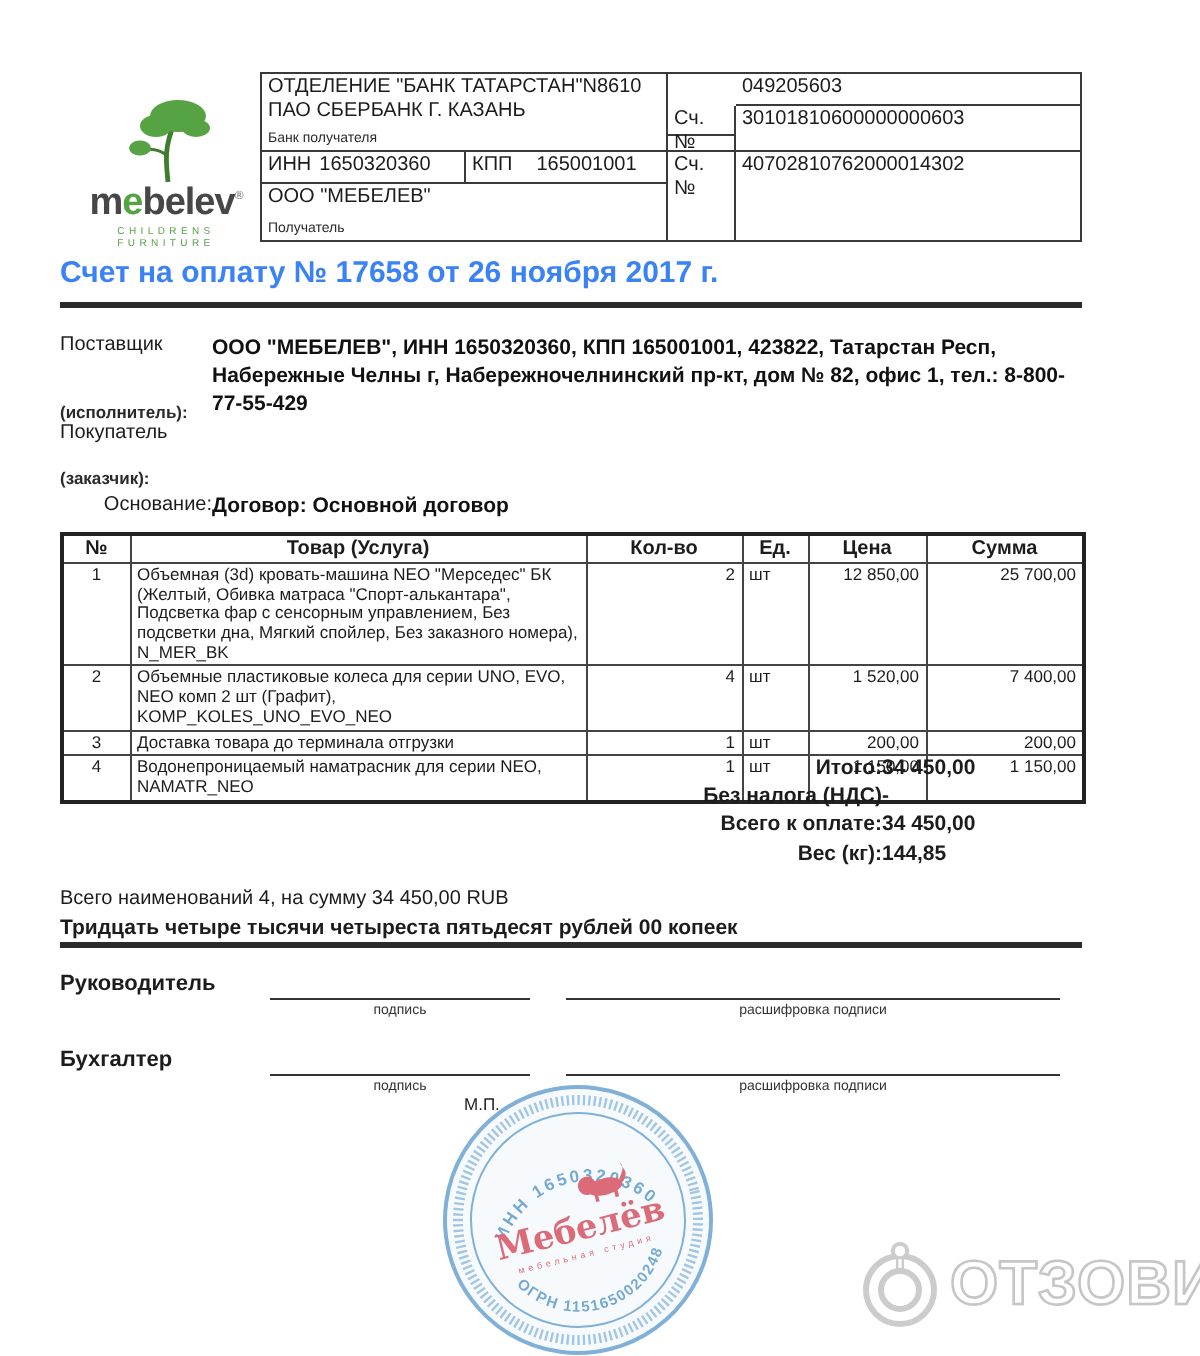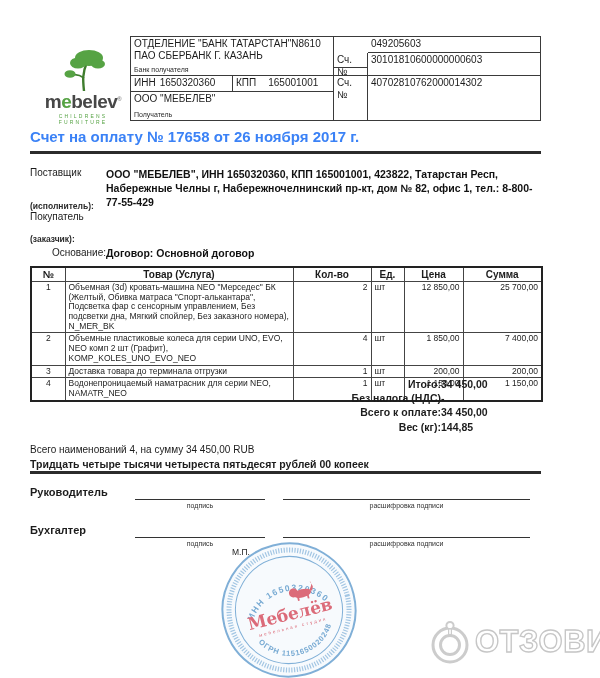--- a/index.html
+++ b/index.html
@@ -176,21 +176,21 @@
         <td class="r">2</td>
         <td>шт</td>
         <td class="r">12 850,00</td>
         <td class="r">25 700,00</td>
       </tr>
       <tr>
         <td class="c">2</td>
         <td>Объемные пластиковые колеса для серии UNO, EVO, NEO комп 2 шт (Графит), KOMP_KOLES_UNO_EVO_NEO</td>
         <td class="r">4</td>
         <td>шт</td>
-        <td class="r">1 850,00</td>
+        <td class="r">1 520,00</td>
         <td class="r">7 400,00</td>
       </tr>
       <tr>
         <td class="c">3</td>
         <td>Доставка товара до терминала отгрузки</td>
         <td class="r">1</td>
         <td>шт</td>
         <td class="r">200,00</td>
         <td class="r">200,00</td>
       </tr>

